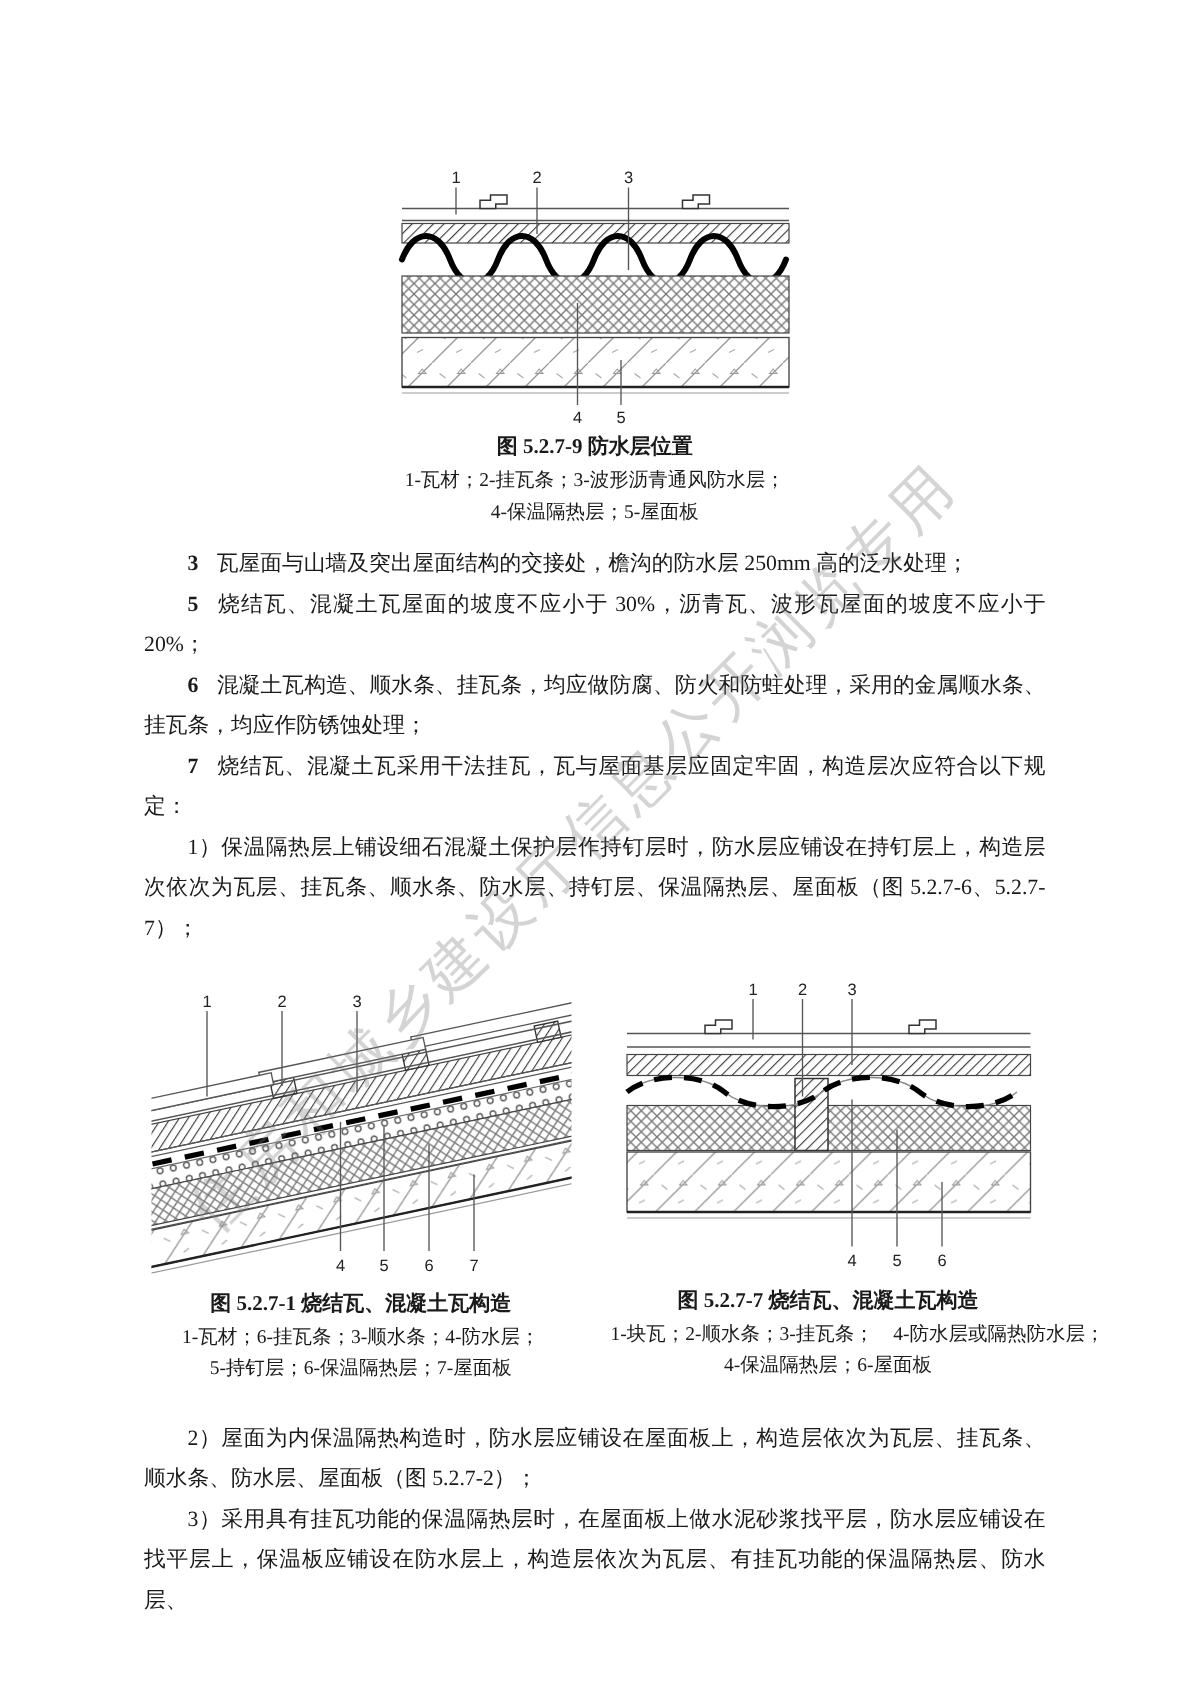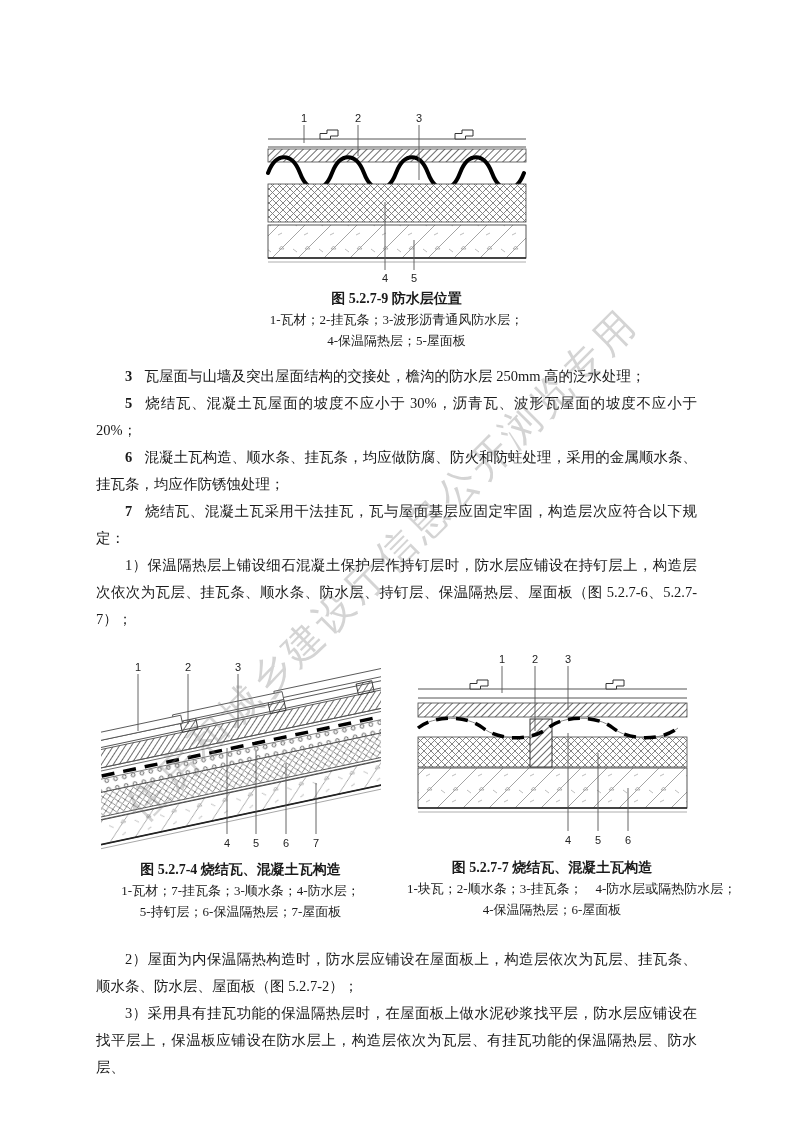--- a/index.html
+++ b/index.html
@@ -155,22 +155,22 @@
         <line x1="185" y1="110" x2="185" y2="181" class="leader"></line>
         <line x1="215" y1="130" x2="215" y2="181" class="leader"></line>
         <text class="callout" x="37" y="18" text-anchor="middle">1</text>
         <text class="callout" x="87" y="18" text-anchor="middle">2</text>
         <text class="callout" x="137" y="18" text-anchor="middle">3</text>
         <text class="callout" x="126" y="194" text-anchor="middle">4</text>
         <text class="callout" x="155" y="194" text-anchor="middle">5</text>
         <text class="callout" x="185" y="194" text-anchor="middle">6</text>
         <text class="callout" x="215" y="194" text-anchor="middle">7</text>
       </svg>
-      <div class="fig-caption">图 5.2.7-4  烧结瓦、混凝土瓦构造</div>
-      <div class="fig-legend">1-瓦材；7-挂瓦条；3-顺水条；4-防水层；</div>
+      <div class="fig-caption">图 5.2.7-1  烧结瓦、混凝土瓦构造</div>
+      <div class="fig-legend">1-瓦材；6-挂瓦条；3-顺水条；4-防水层；</div>
       <div class="fig-legend">5-持钉层；6-保温隔热层；7-屋面板</div>
     </figure>
 
     <figure class="fig-block">
       <svg width="285" height="200" viewBox="0 0 285 200">
 
         <g>
           <line x1="8" y1="36" x2="277" y2="36" class="thin"></line>
           <line x1="8" y1="45" x2="277" y2="45" class="thin"></line>
           <path d="M60,36 V30.5 H67 V27 H78 V33 H70.5 V36 Z" fill="#fff" stroke="#333" stroke-width="1"></path>

